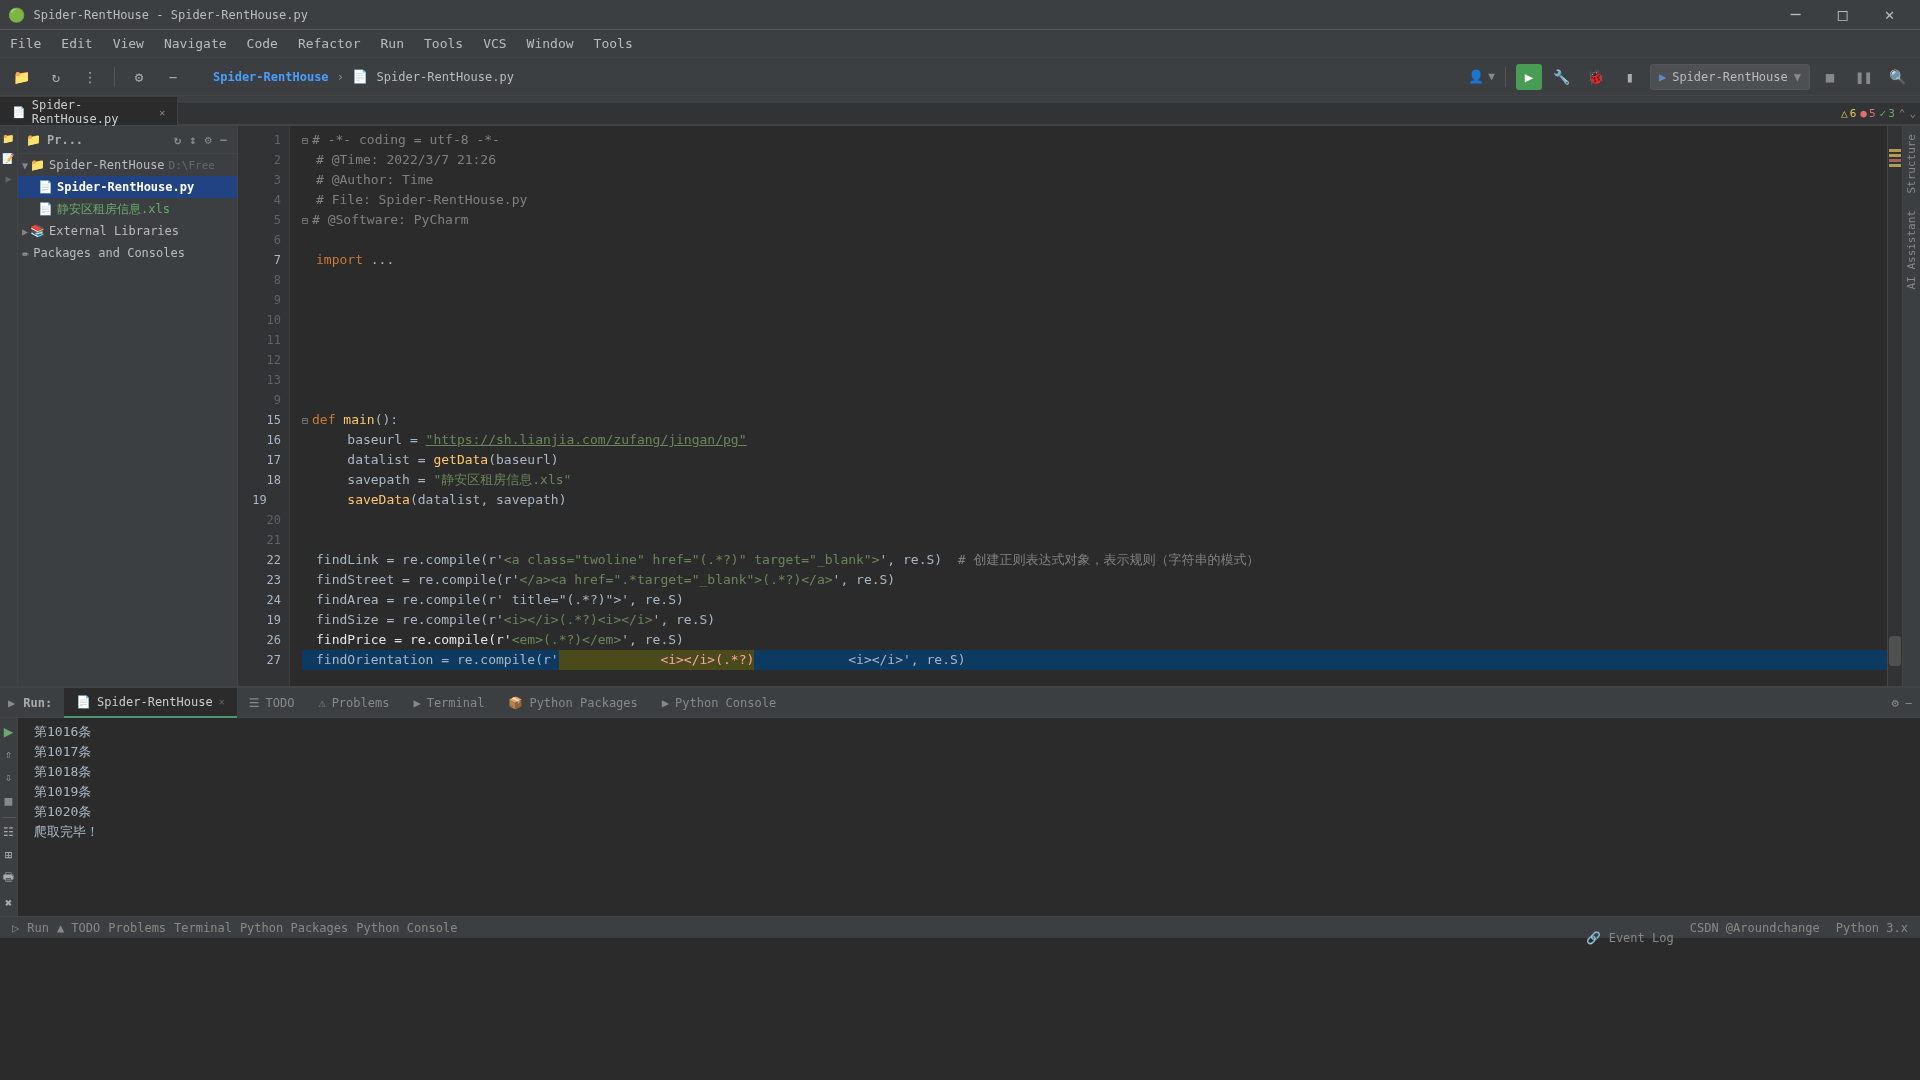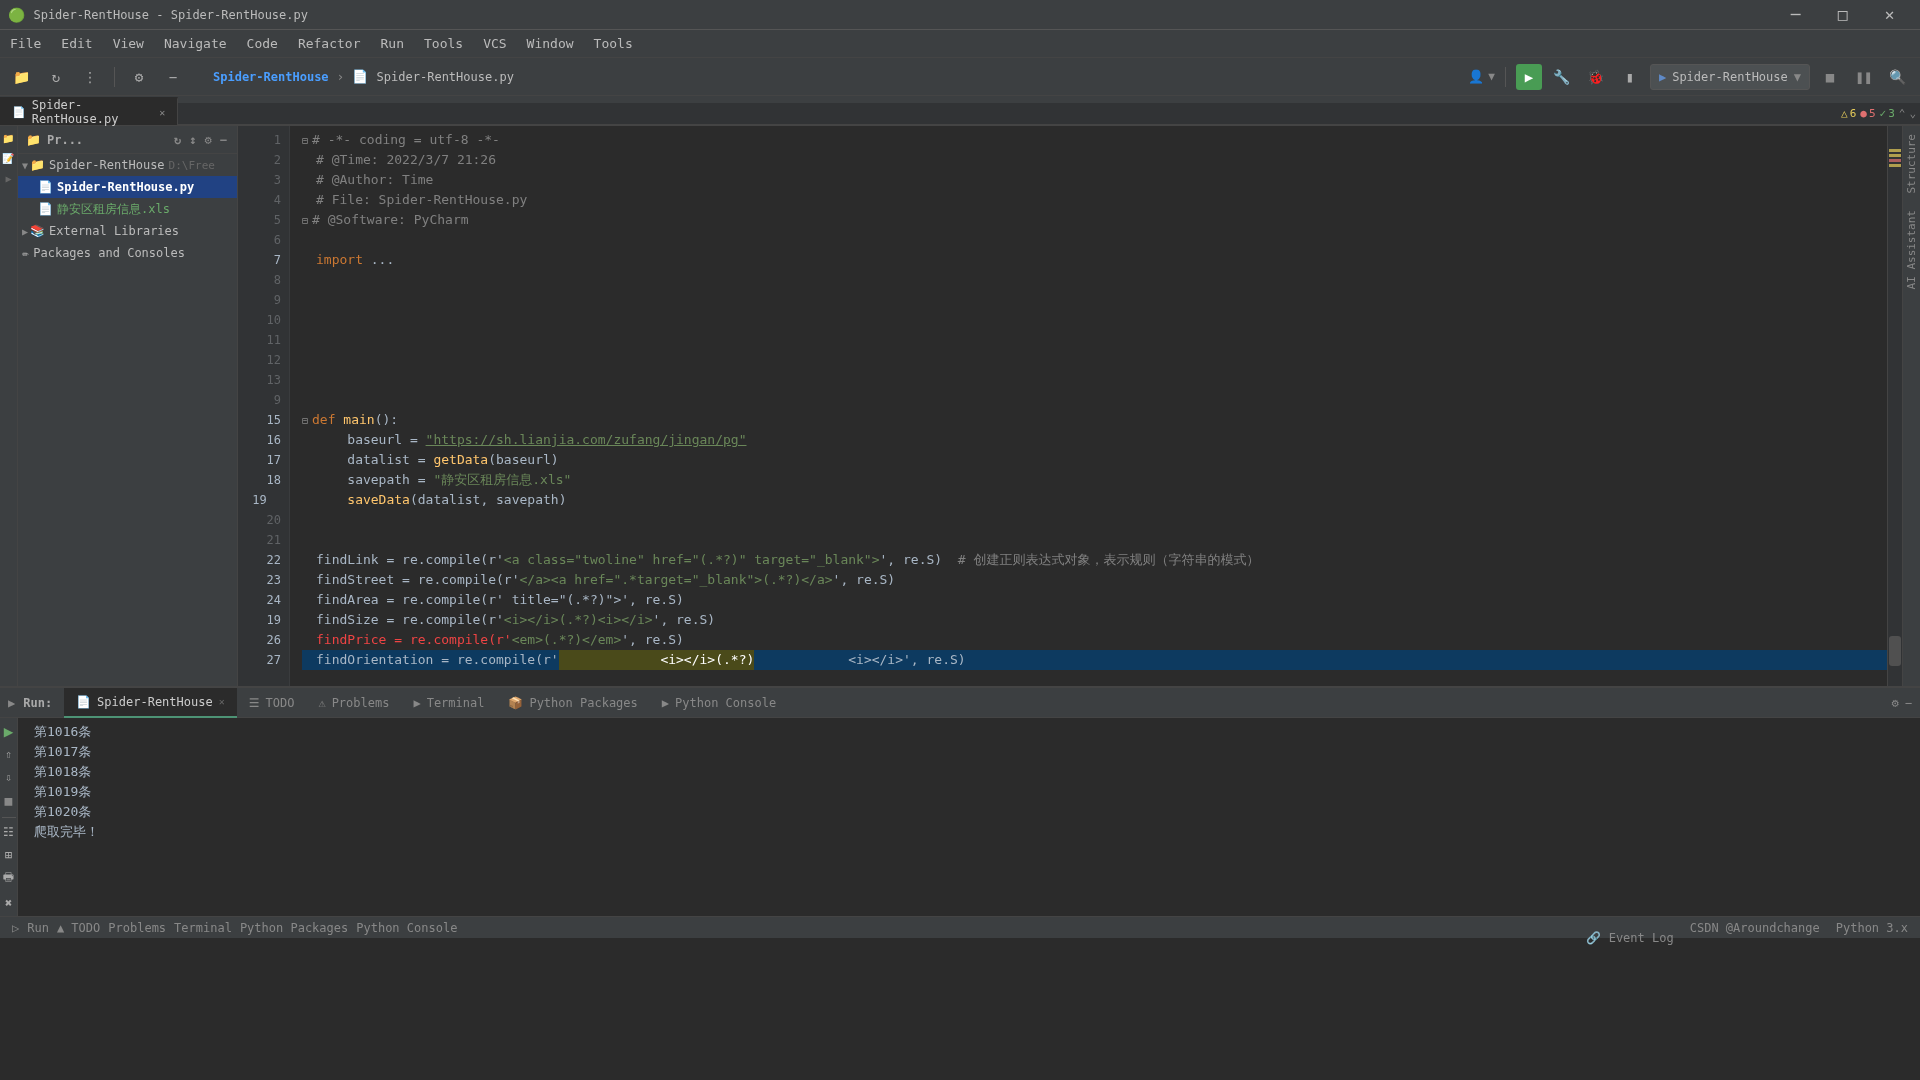--- a/index.html
+++ b/index.html
@@ -251,21 +251,21 @@
       height: 20px;
       white-space: pre;
     }
     .code-line.highlighted { background: #0d3a60; }
 
     
     .c-comment { color: #808080; }
     .c-keyword { color: #cc7832; }
     .c-string { color: #6a8759; }
     .c-function { color: #ffc66d; }
-    .sel-highlight { background: #4a4a1a; color: #ffffff; }
+    .sel-highlight { background: #4a4a1a; color: #fca5a5; }
 
     
     #right-gutter {
       width: 15px;
       background: #313335;
       border-left: 1px solid #444;
       display: flex;
       flex-direction: column;
       align-items: center;
     }
@@ -666,21 +666,21 @@
         <span style="color:#a9b7c6;">findArea = re.compile(r' title="(.*?)"&gt;', re.S)</span>
       </div>
       <div class="code-line">
         <span style="width:14px;display:inline-block;"></span>
         <span style="color:#a9b7c6;">findSize = re.compile(r'</span>
         <span class="c-string">&lt;i&gt;&lt;/i&gt;(.*?)&lt;i&gt;&lt;/i&gt;</span>
         <span style="color:#a9b7c6;">', re.S)</span>
       </div>
       <div class="code-line">
         <span style="width:14px;display:inline-block;"></span>
-        <span style="color:#ef4444;">findPrice = re.compile(r'</span>
+        <span style="color:#e5e5e5;">findPrice = re.compile(r'</span>
         <span class="c-string">&lt;em&gt;(.*?)&lt;/em&gt;</span>
         <span style="color:#a9b7c6;">', re.S)</span>
       </div>
       <div class="code-line highlighted">
         <span style="width:14px;display:inline-block;"></span>
         <span style="color:#a9b7c6;">findOrientation = re.compile(r'</span>
         <span class="sel-highlight">&nbsp;&nbsp;&nbsp;&nbsp;&nbsp;&nbsp;&nbsp;&nbsp;&nbsp;&nbsp;&nbsp;&nbsp;&nbsp;&lt;i&gt;&lt;/i&gt;(.*?)</span>
         <span style="color:#a9b7c6;">&nbsp;&nbsp;&nbsp;&nbsp;&nbsp;&nbsp;&nbsp;&nbsp;&nbsp;&nbsp;&nbsp;&nbsp;&lt;i&gt;&lt;/i&gt;</span>
         <span style="color:#a9b7c6;">', re.S)</span>
       </div>

